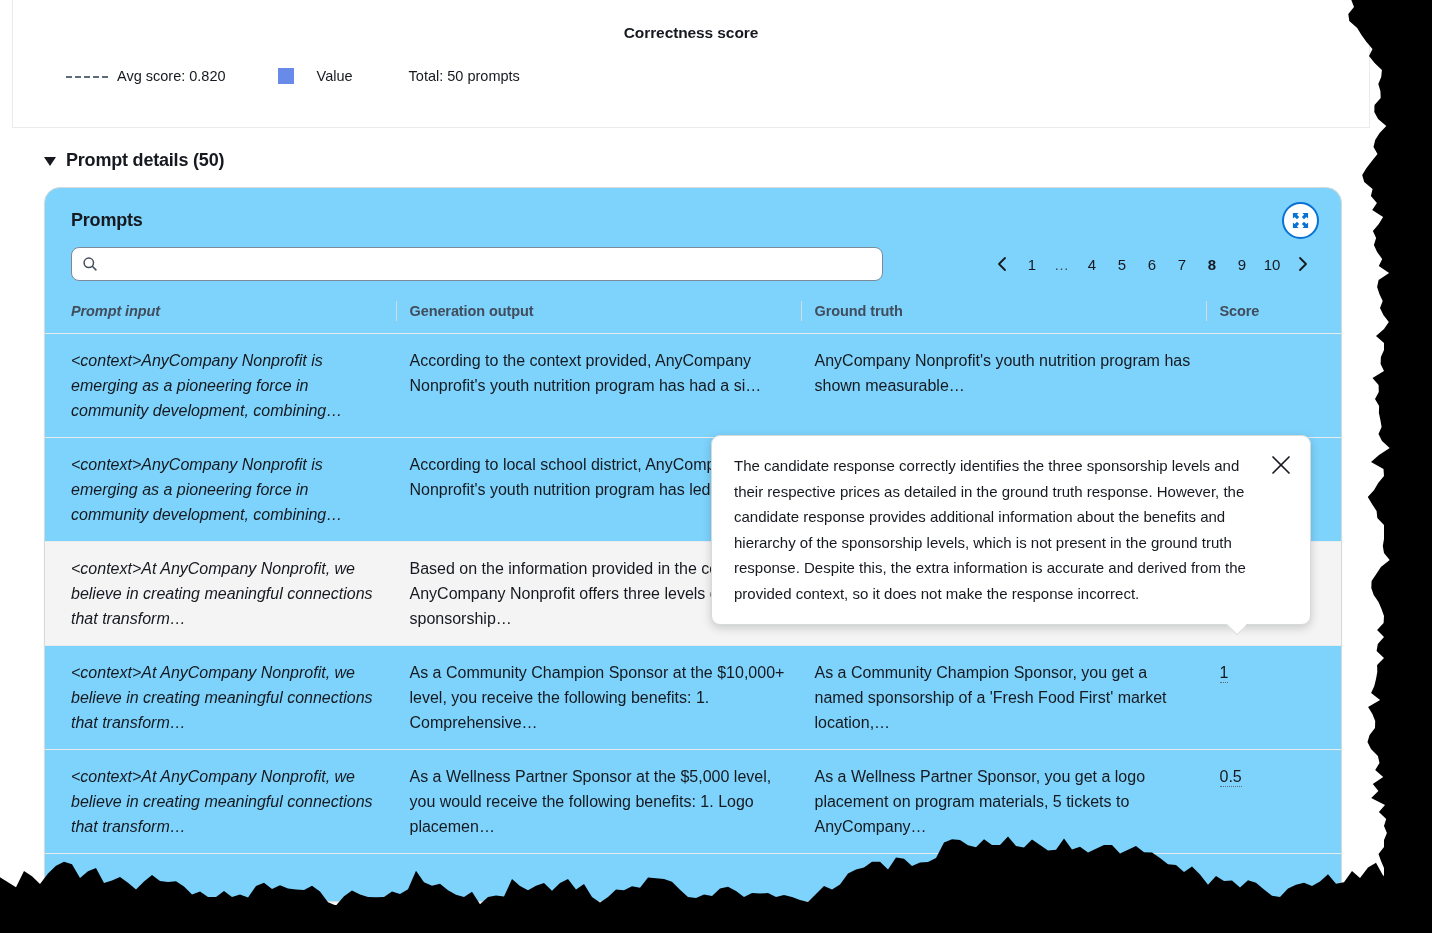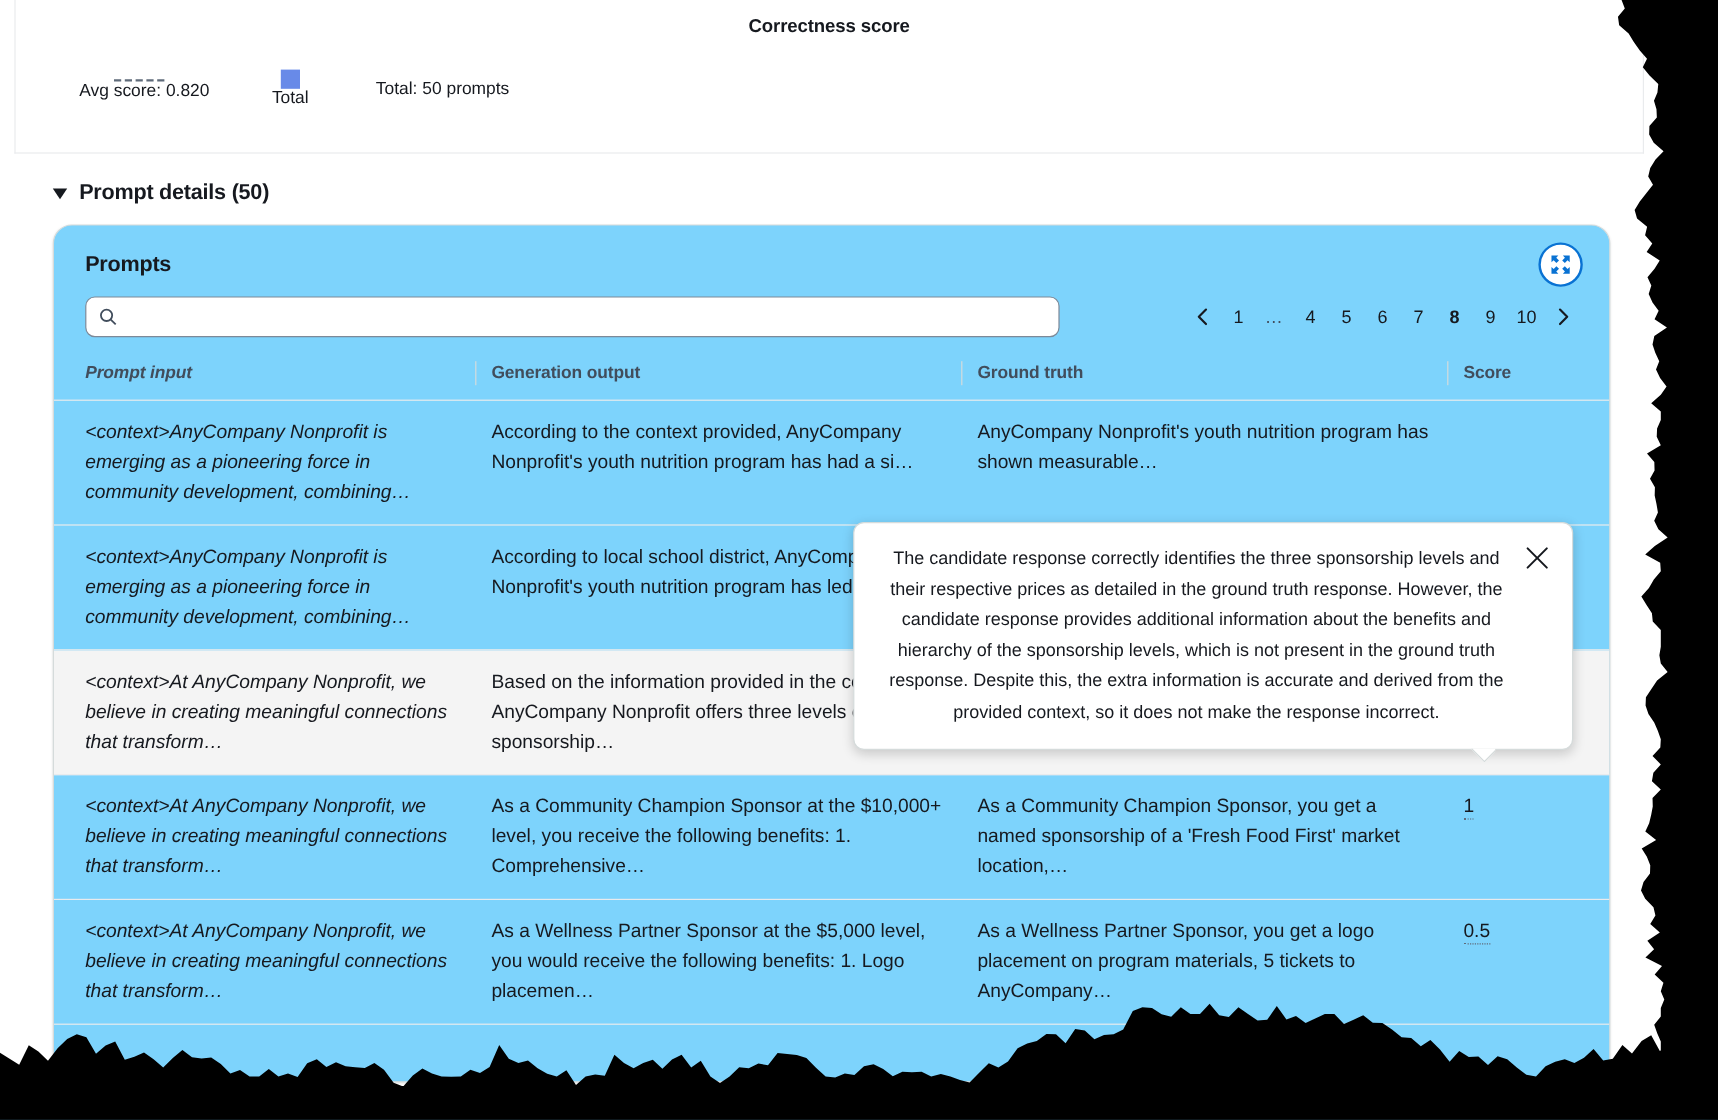--- a/index.html
+++ b/index.html
@@ -44,32 +44,32 @@
     background: #ffffff;
     border-bottom: 1px solid #e9ebed;
     border-left: 1px solid #e9ebed;
     border-right: 1px solid #e9ebed;
   }
   .chart-title {
     text-align: center;
     font-size: 15.5px;
     font-weight: bold;
     color: #16191f;
-    padding-top: 14px;
+    padding-top: 24px;
     letter-spacing: -0.1px;
   }
   .legend-row {
     display: flex;
     align-items: center;
     margin-top: 26px;
     padding-left: 53px;
     font-size: 14.5px;
     color: #16191f;
   }
-  .legend-item { display: flex; align-items: center; flex-direction: column; }
+  .legend-item { display: flex; align-items: center; }
   .dash-line {
     width: 42px;
     height: 0;
     border-top: 2.4px dashed #5f6b7a;
     margin-right: 9px;
     margin-top: 1px;
   }
   .legend-swatch {
     width: 16px;
     height: 16px;
@@ -247,21 +247,20 @@
     top: 247px;
     width: 600px;
     background: #ffffff;
     border: 1px solid #d5dbdb;
     border-radius: 9px;
     box-shadow: 0 3px 10px rgba(0,0,0,0.18);
     padding: 17px 18px 18px 22px;
     z-index: 40;
     display: flex;
     align-items: flex-start;
-    text-align: center;
   }
   .tooltip-text {
     font-size: 15px;
     line-height: 25.5px;
     color: #16191f;
     flex: 1;
     padding-right: 6px;
   }
   .tooltip-close {
     width: 22px;
@@ -300,21 +299,21 @@
     <div class="chart-title">Correctness score</div>
     <div class="legend-row">
       <div class="legend-item">
         <span class="dash-line"></span>
         <span>Avg score: 0.820</span>
       </div>
       <span class="legend-gap-1"></span>
       <div class="legend-item">
         <span class="legend-swatch"></span>
         <span class="legend-gap-2"></span>
-        <span>Total</span>
+        <span>Value</span>
       </div>
       <span class="legend-gap-3"></span>
       <div class="legend-item">
         <span>Total: 50 prompts</span>
       </div>
     </div>
   </div>
 
   <div class="details-section">
 

